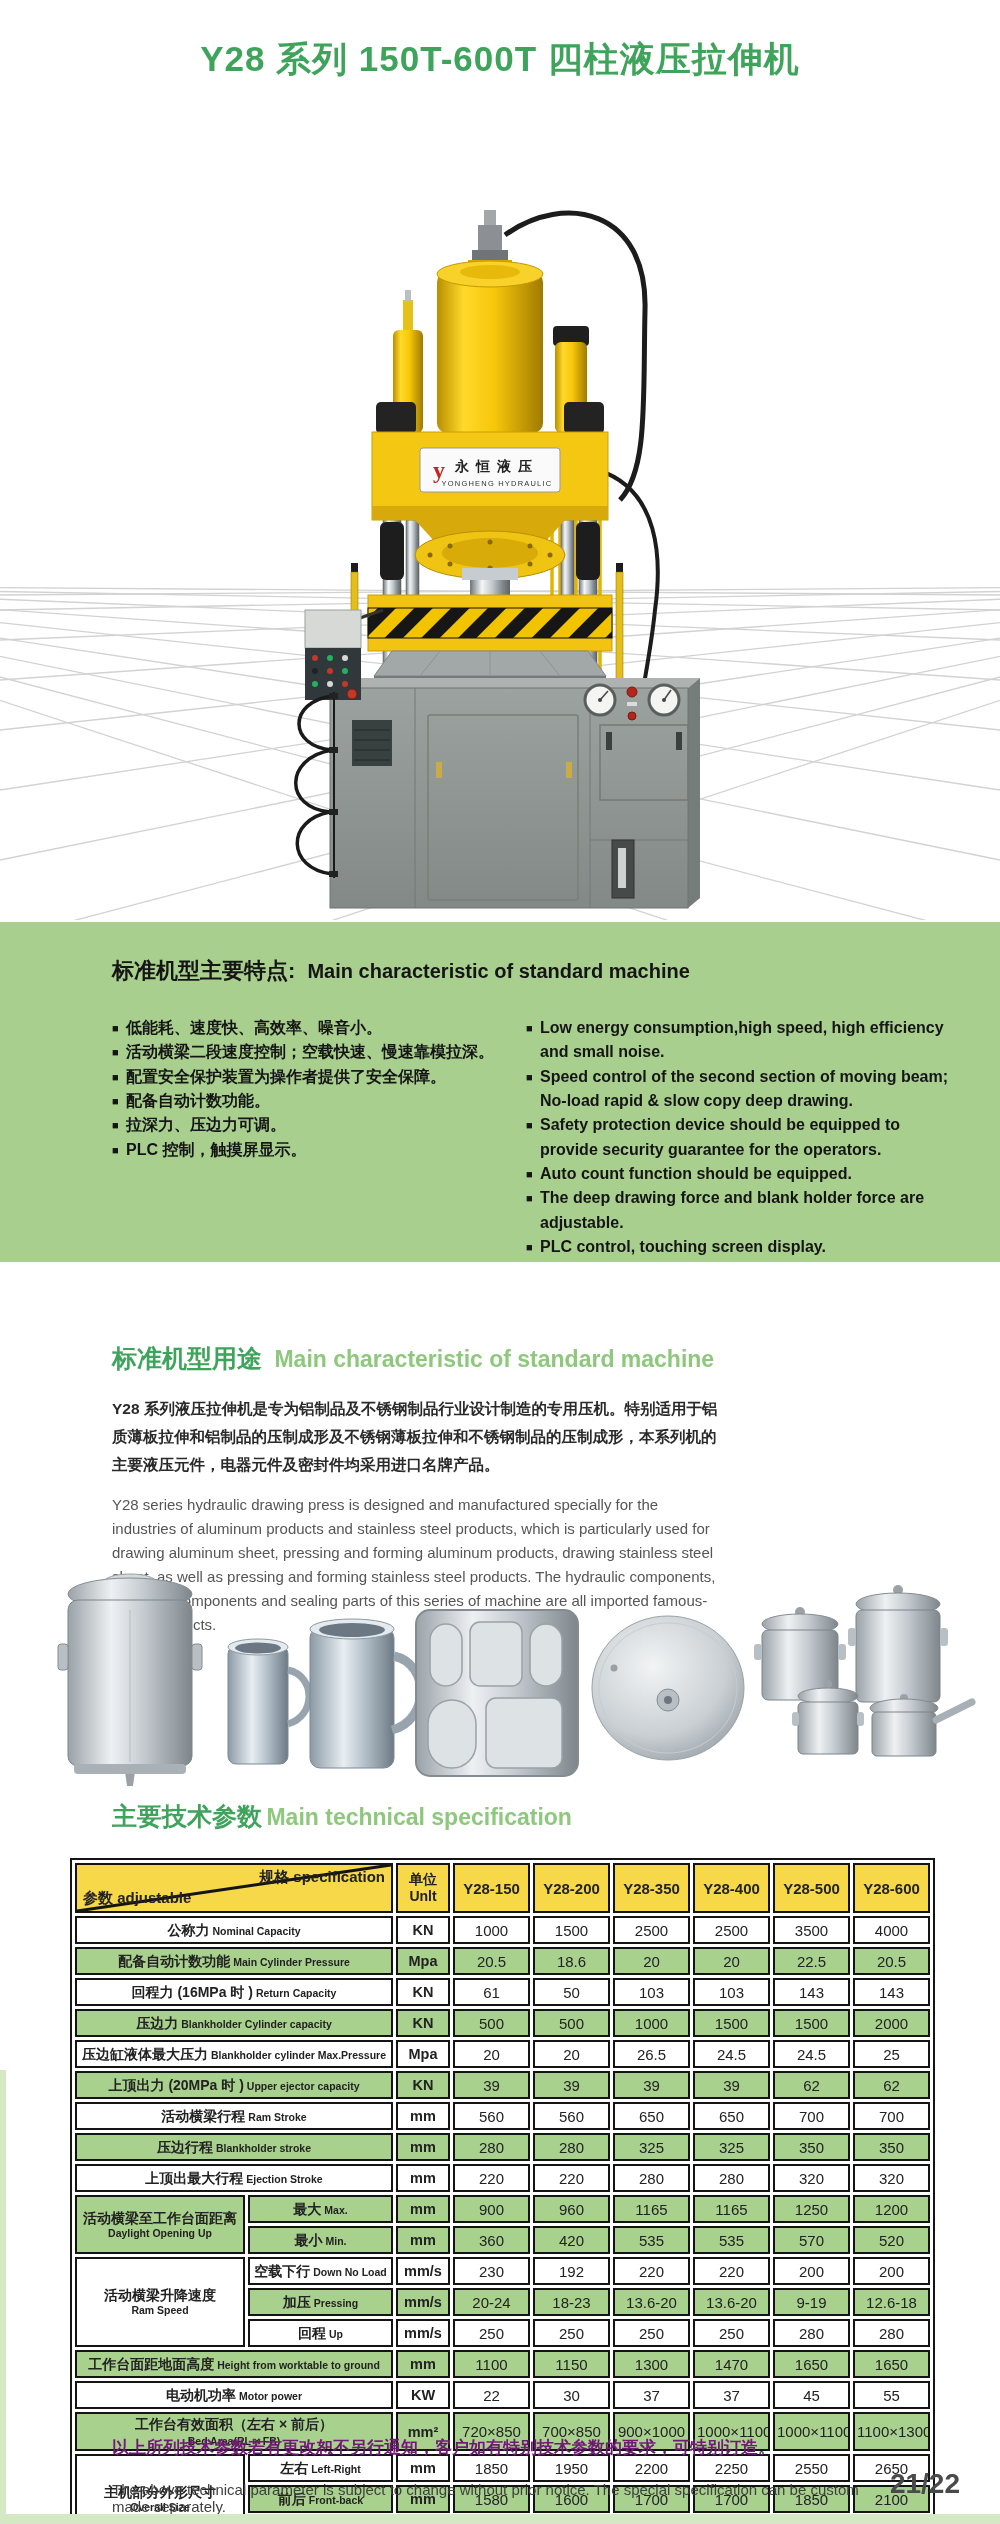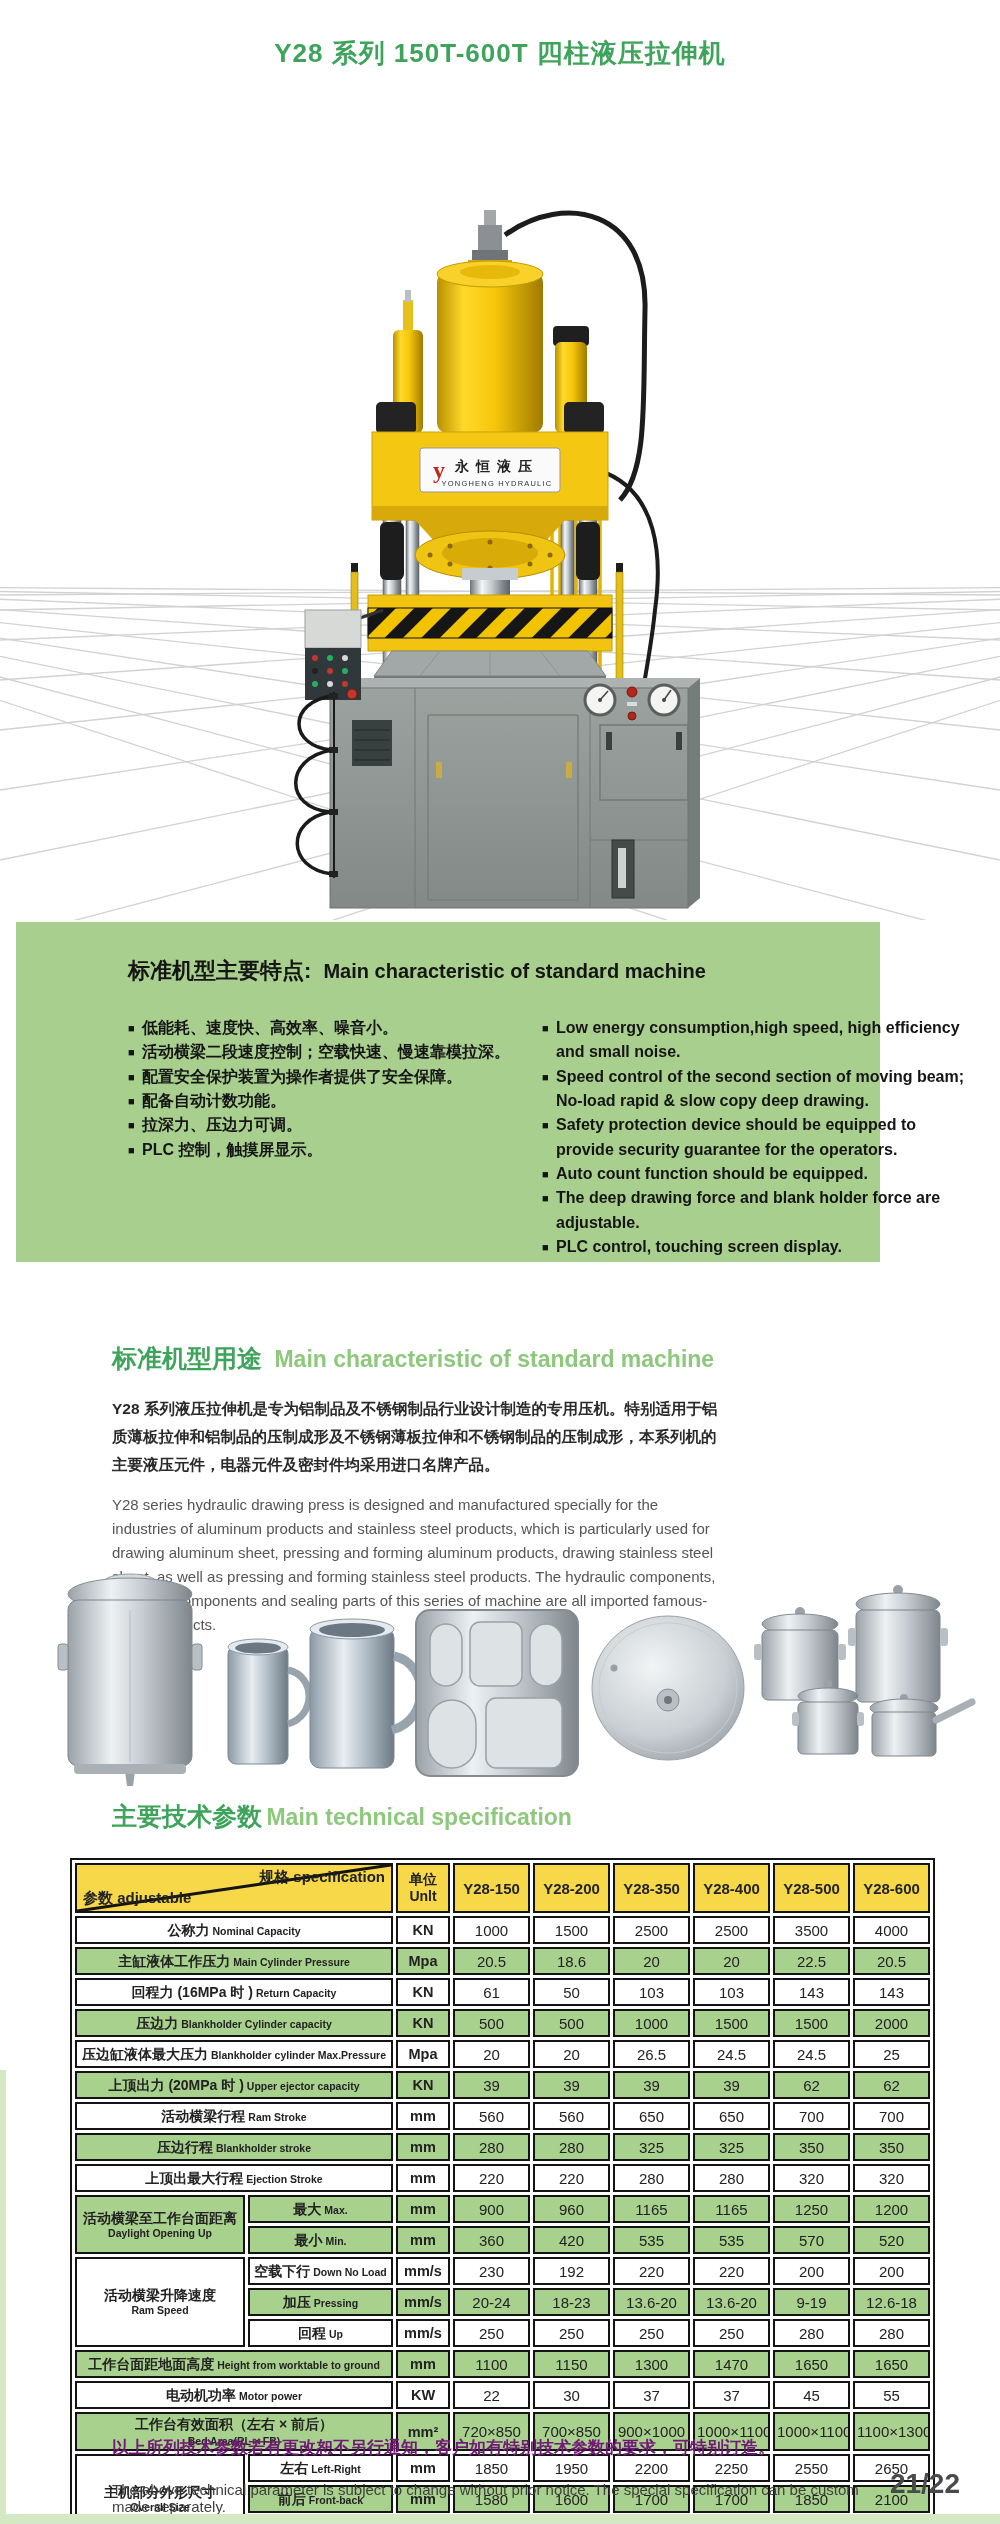--- a/index.html
+++ b/index.html
@@ -1,26 +1,26 @@
 <!DOCTYPE html>
 <html style="--title_green: #3fa45b; --light_green: #8dc87d; --band_green: #a8cf8e; --row_green: #a9d18e; --header_yellow: #f6d849; --strip_green: #d4e8c4;"><head>
 <meta charset="utf-8">
 <style>
   html,body{margin:0;padding:0;background:#fff;}
   .page{position:relative;width:1000px;height:2524px;background:#fff;overflow:hidden;
         font-family:"Liberation Sans","DejaVu Sans",sans-serif;color:#222;}
   
   .hdr{position:absolute;top:36px;left:0;width:1000px;text-align:center;}
-  .hdr .title{font-size:26px;font-weight:bold;color:var(--title_green);letter-spacing:1px;}
+  .hdr .title{font-size:35px;font-weight:bold;color:var(--title_green);letter-spacing:1px;}
   .hdr .subtitle{margin-top:10px;font-size:16px;font-weight:bold;color:var(--light_green);letter-spacing:.5px;}
   
   .figure{position:absolute;top:140px;left:0;width:1000px;height:780px;}
   .figure svg{position:absolute;inset:0;}
   
-  .features{position:absolute;top:922px;left:16px;width:864px;height:340px;background:var(--band_green);
+  .features{position:absolute;top:922px;left:0;width:1000px;height:340px;background:var(--band_green);
             box-sizing:border-box;padding:34px 48px 0 112px;}
   .features .fh{font-size:22px;font-weight:bold;color:#151515;margin-bottom:30px;}
   .features .fh .fh-en{font-size:20px;margin-left:6px;}
   .flists{display:flex;gap:22px;}
   .flist{font-size:16px;font-weight:600;line-height:1.52;color:#151515;}
   .flist.cn{flex:0 0 392px;}
   .flist.en{flex:0 0 428px;}
   .flist .li{display:flex;}
   .flist .bullet{flex:0 0 14px;font-size:11px;padding-top:4px;}
   
@@ -453,21 +453,21 @@
           <td class="label" colspan="2"><span class="cn">公称力</span><span class="en">Nominal Capacity</span></td>
           <td class="unit">KN</td>
           <td class="val">1000</td>
           <td class="val">1500</td>
           <td class="val">2500</td>
           <td class="val">2500</td>
           <td class="val">3500</td>
           <td class="val">4000</td>
         </tr>
         <tr class="shade">
-          <td class="label" colspan="2"><span class="cn">主缸液体工作压力</span><span class="en">Main Cylinder Pressure</span></td>
+          <td class="label" colspan="2"><span class="cn">配备自动计数功能</span><span class="en">Main Cylinder Pressure</span></td>
           <td class="unit">Mpa</td>
           <td class="val">20.5</td>
           <td class="val">18.6</td>
           <td class="val">20</td>
           <td class="val">20</td>
           <td class="val">22.5</td>
           <td class="val">20.5</td>
         </tr>
         <tr>
           <td class="label" colspan="2"><span class="cn">回程力 (16MPa 时 )</span><span class="en">Return Capacity</span></td>

